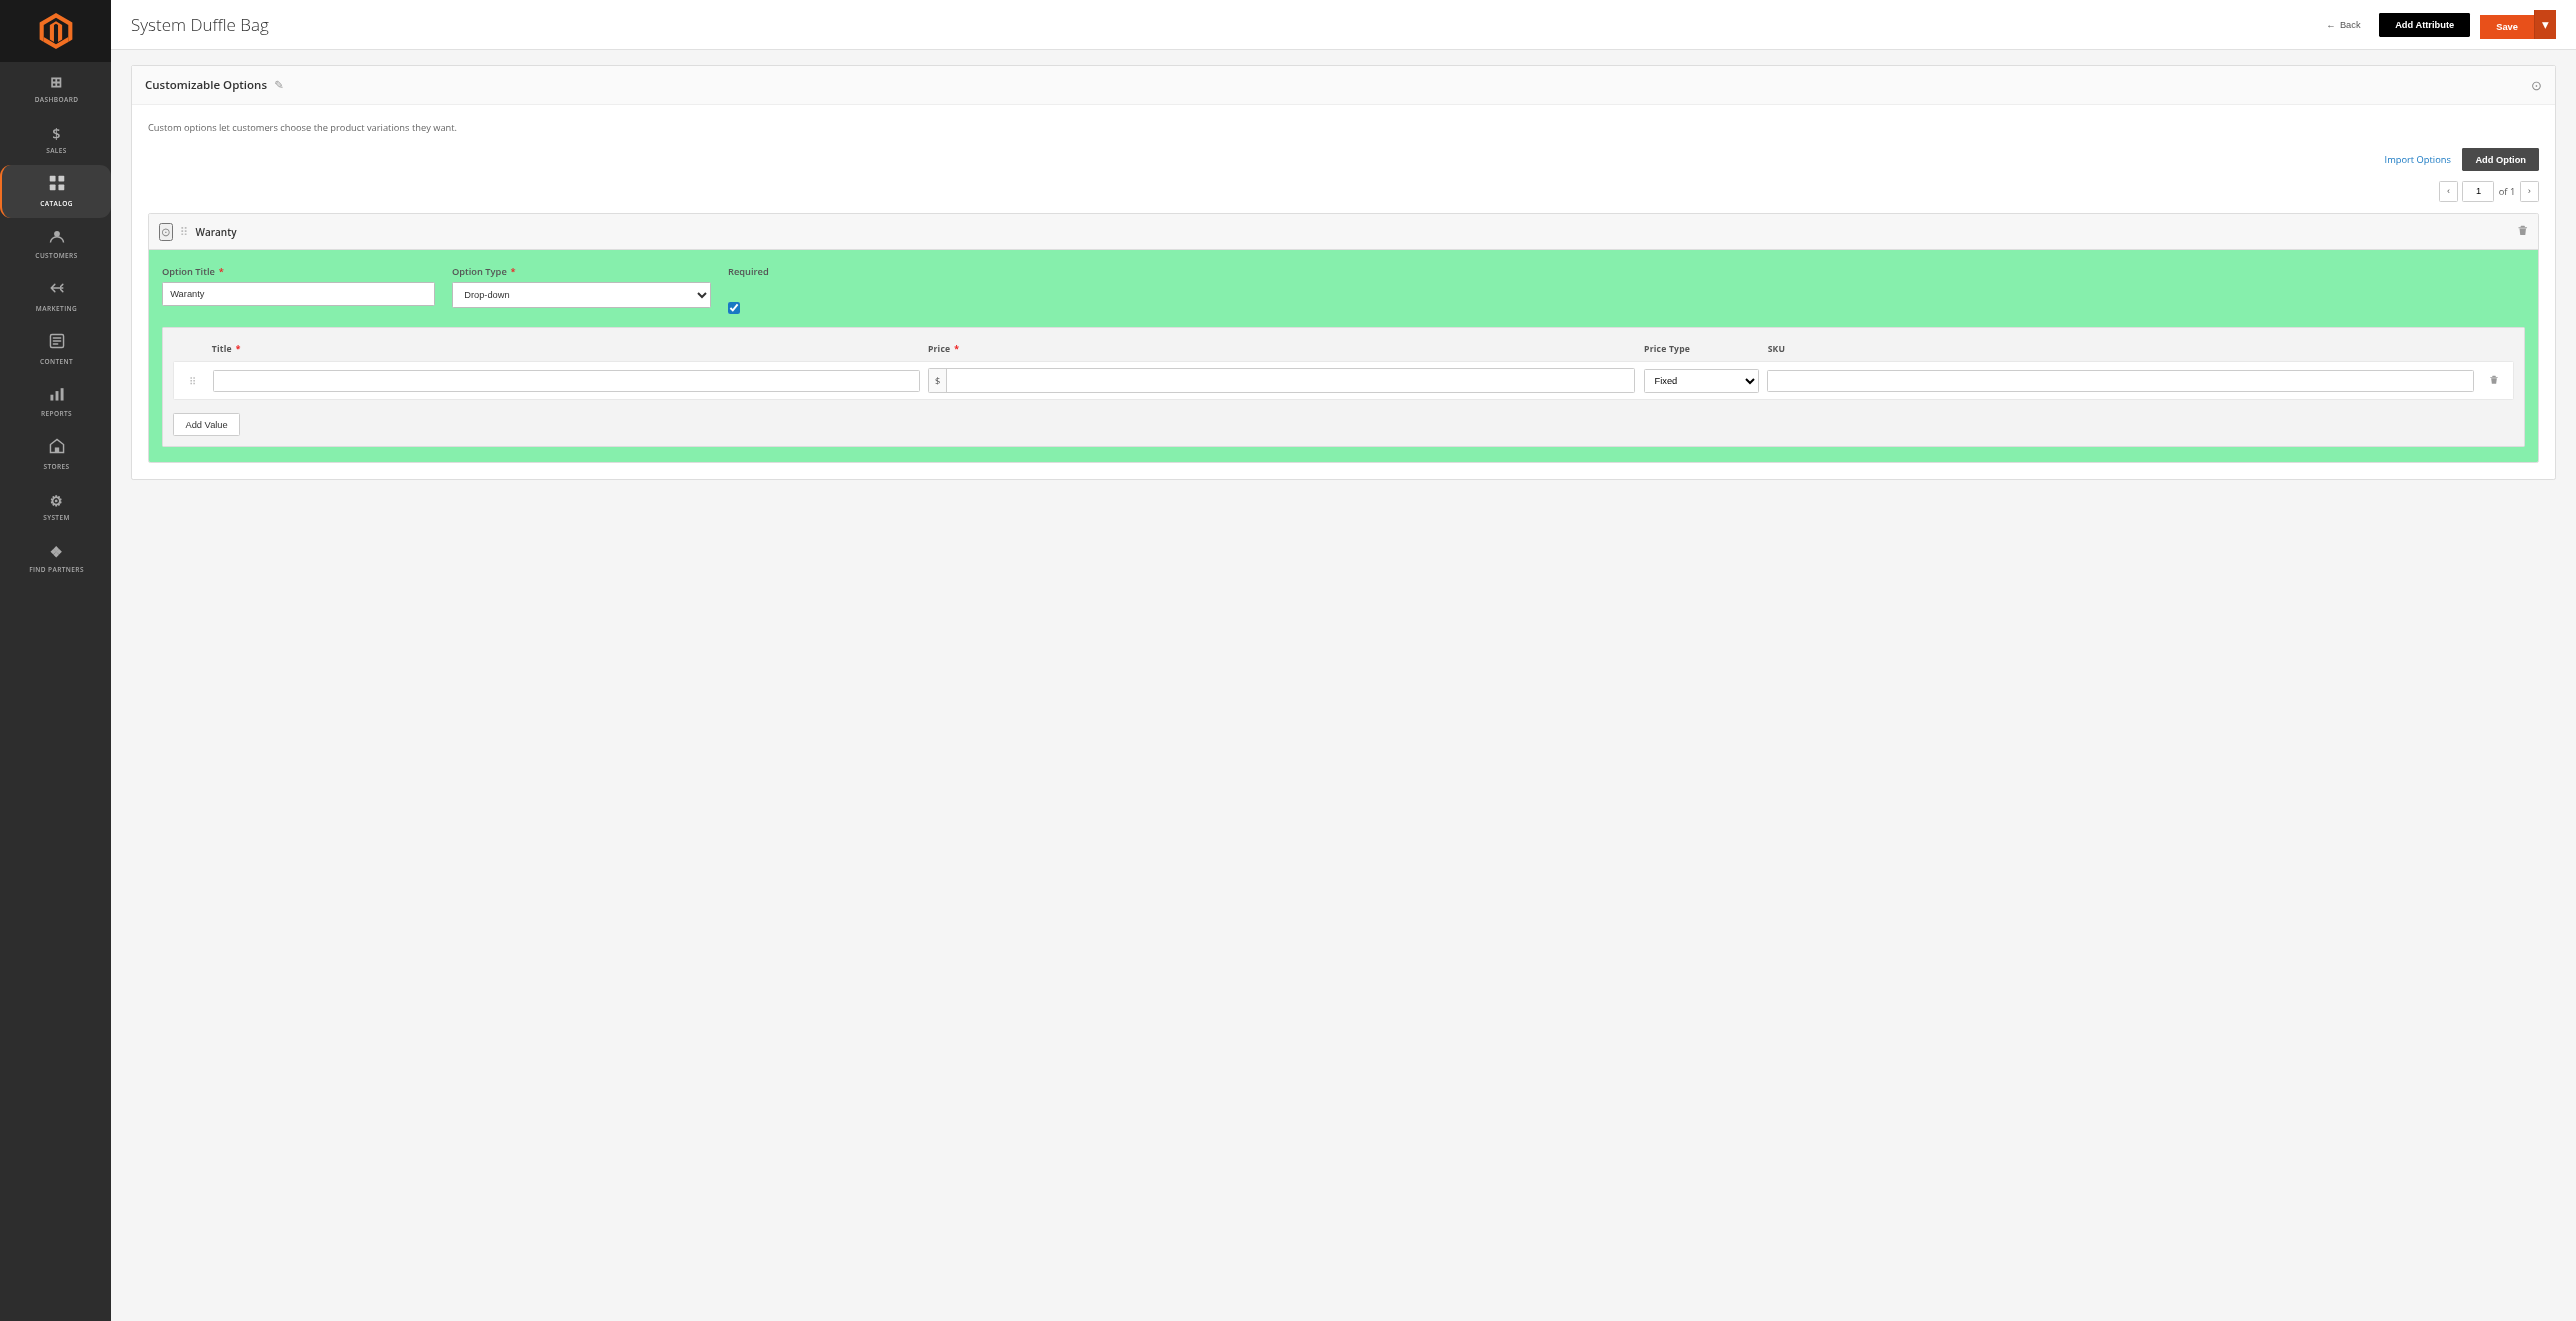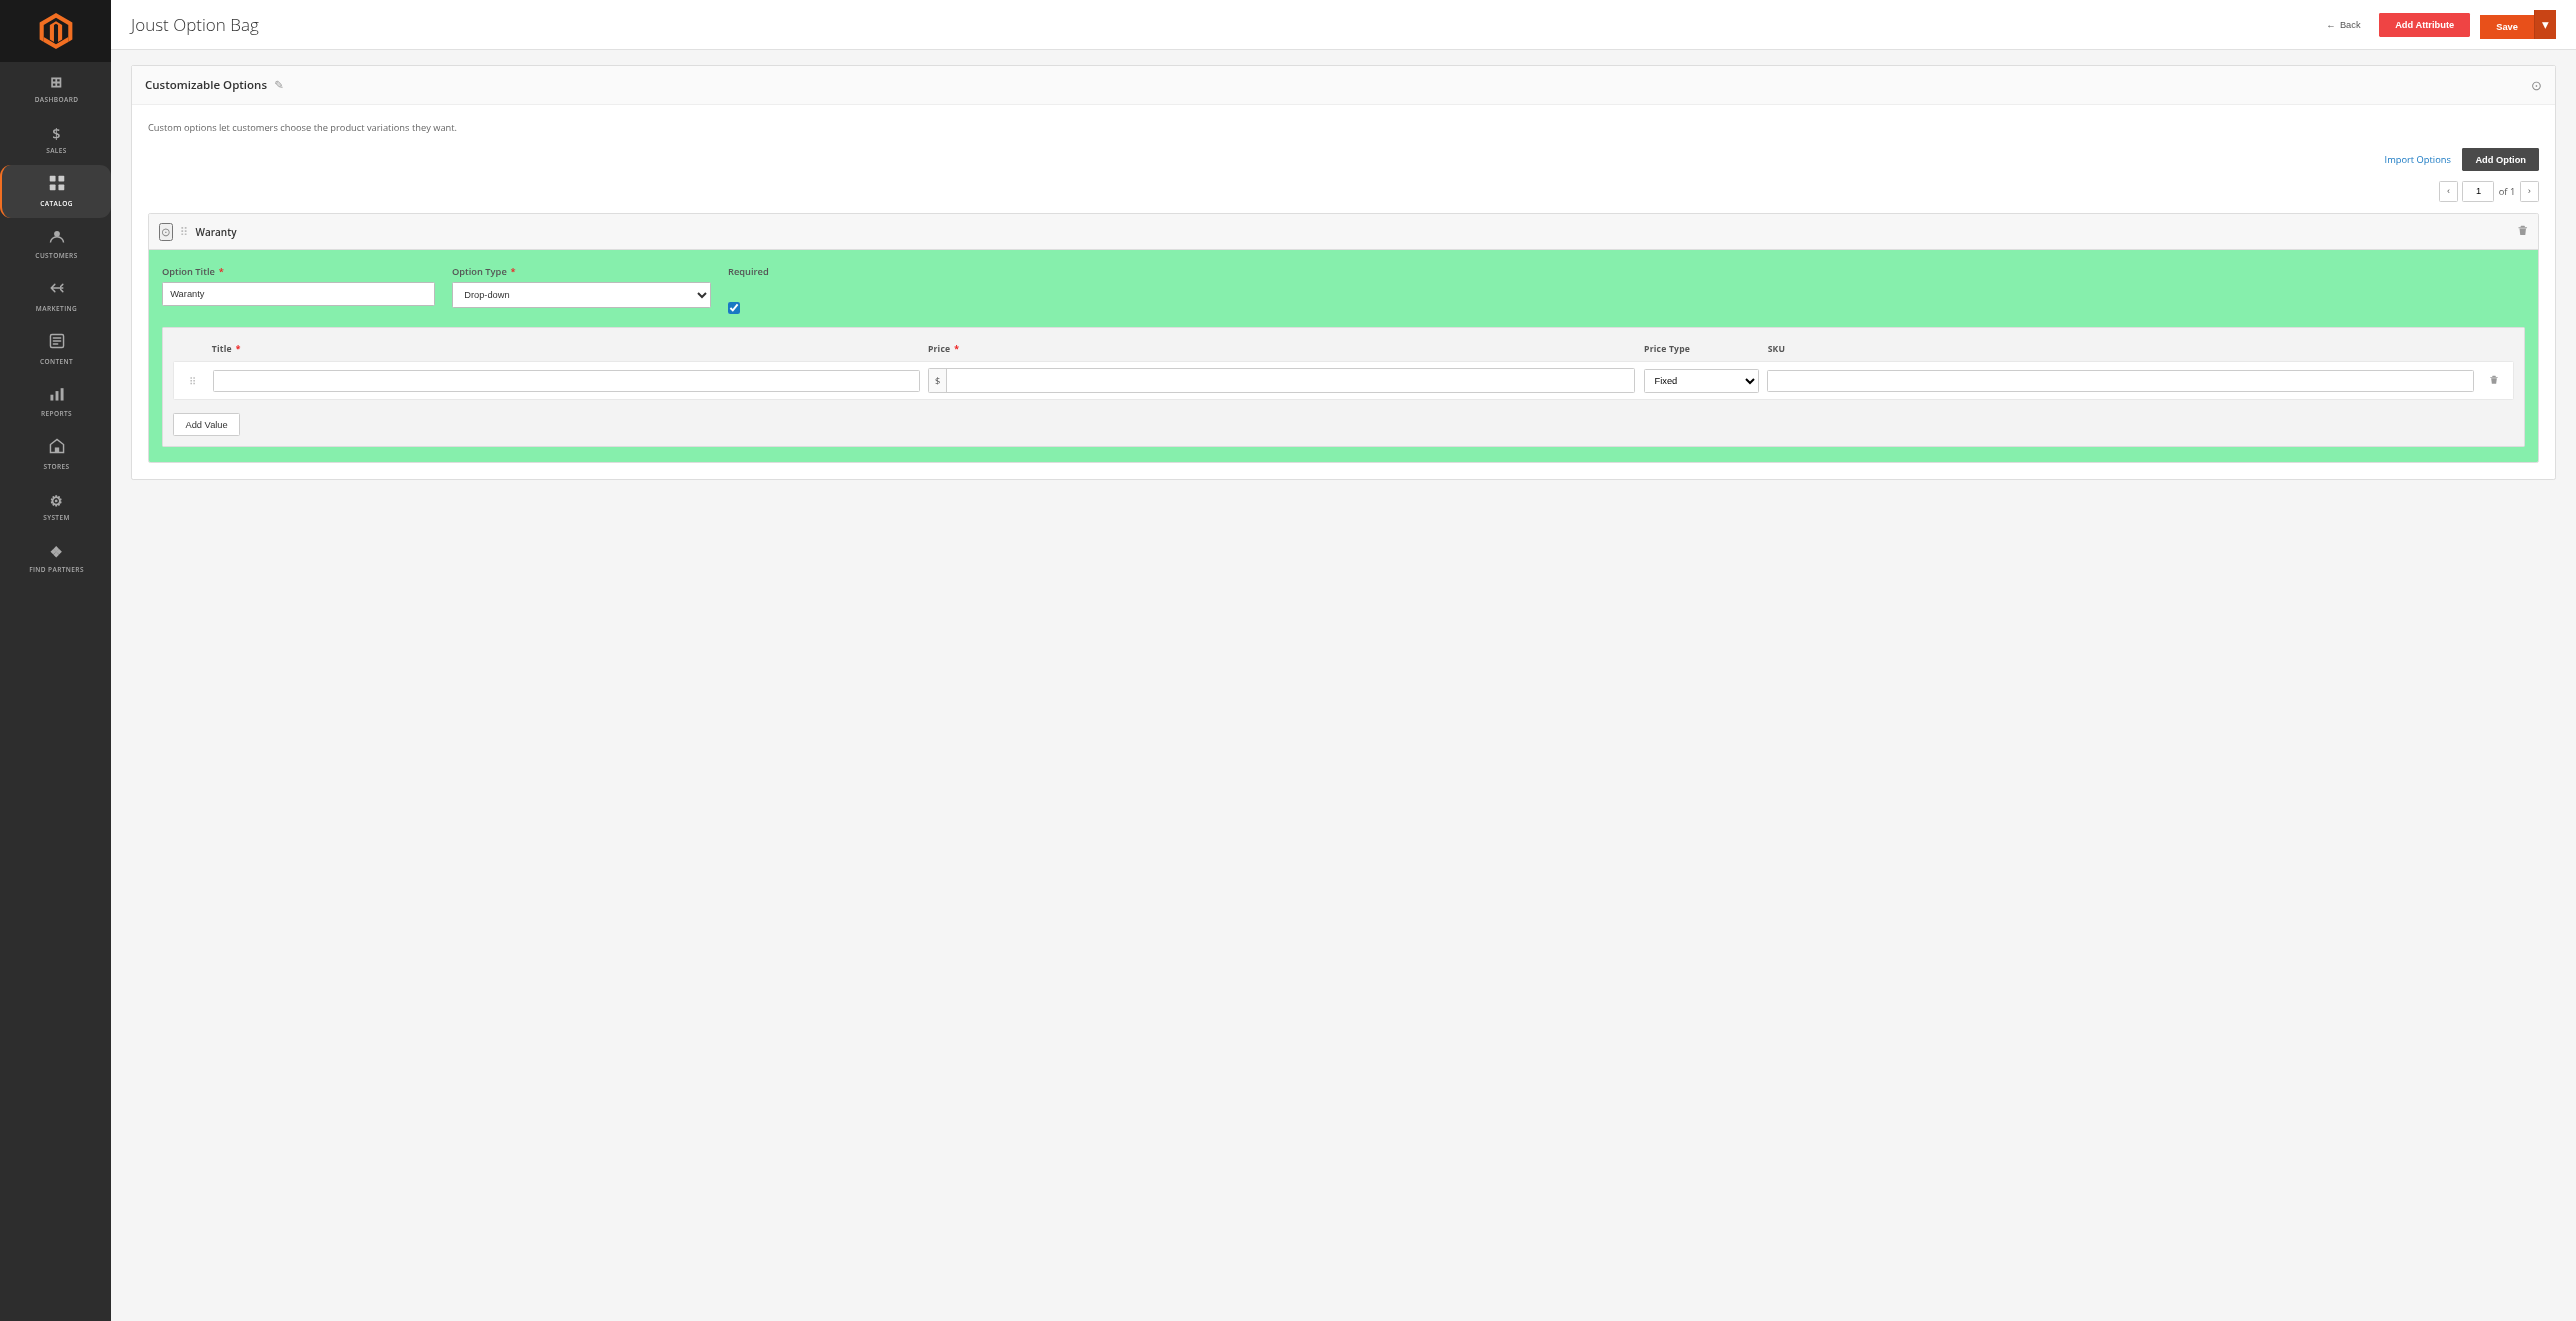--- a/index.html
+++ b/index.html
@@ -69,21 +69,21 @@
       align-items: center;
       gap: 4.3px;
       background: none;
       border: none;
       color: #555;
       font-size: 9.3px;
       cursor: pointer;
       padding: 5.8px 8.6px;
     }
     .add-attribute-btn {
-      background: #ef4444;
+      background: #000000;
       color: #fff;
       border: none;
       padding: 7.2px 16px;
       font-size: 9.3px;
       font-weight: 600;
       cursor: pointer;
       border-radius: 1.4px;
       text-align: right;
     }
     .save-btn-group { display: flex; align-items: flex-end; border-radius: 0; overflow: hidden; }
@@ -381,21 +381,21 @@
     </div>
     <div class="sidebar-item">
       <span class="icon">❖</span>
       <span class="label">Find Partners</span>
     </div>
   </nav>
 
   <div class="main-content">
 
     <div class="top-bar">
-      <h1 class="page-title">Joust Option Bag</h1>
+      <h1 class="page-title">System Duffle Bag</h1>
       <div class="top-bar-actions">
         <button class="back-btn">
           <span>←</span>
           <span>Back</span>
         </button>
         <button class="add-attribute-btn">Add Attribute</button>
         <div class="save-btn-group">
           <button class="save-btn">Save</button>
           <button class="save-dropdown">
             <span>▾</span>

